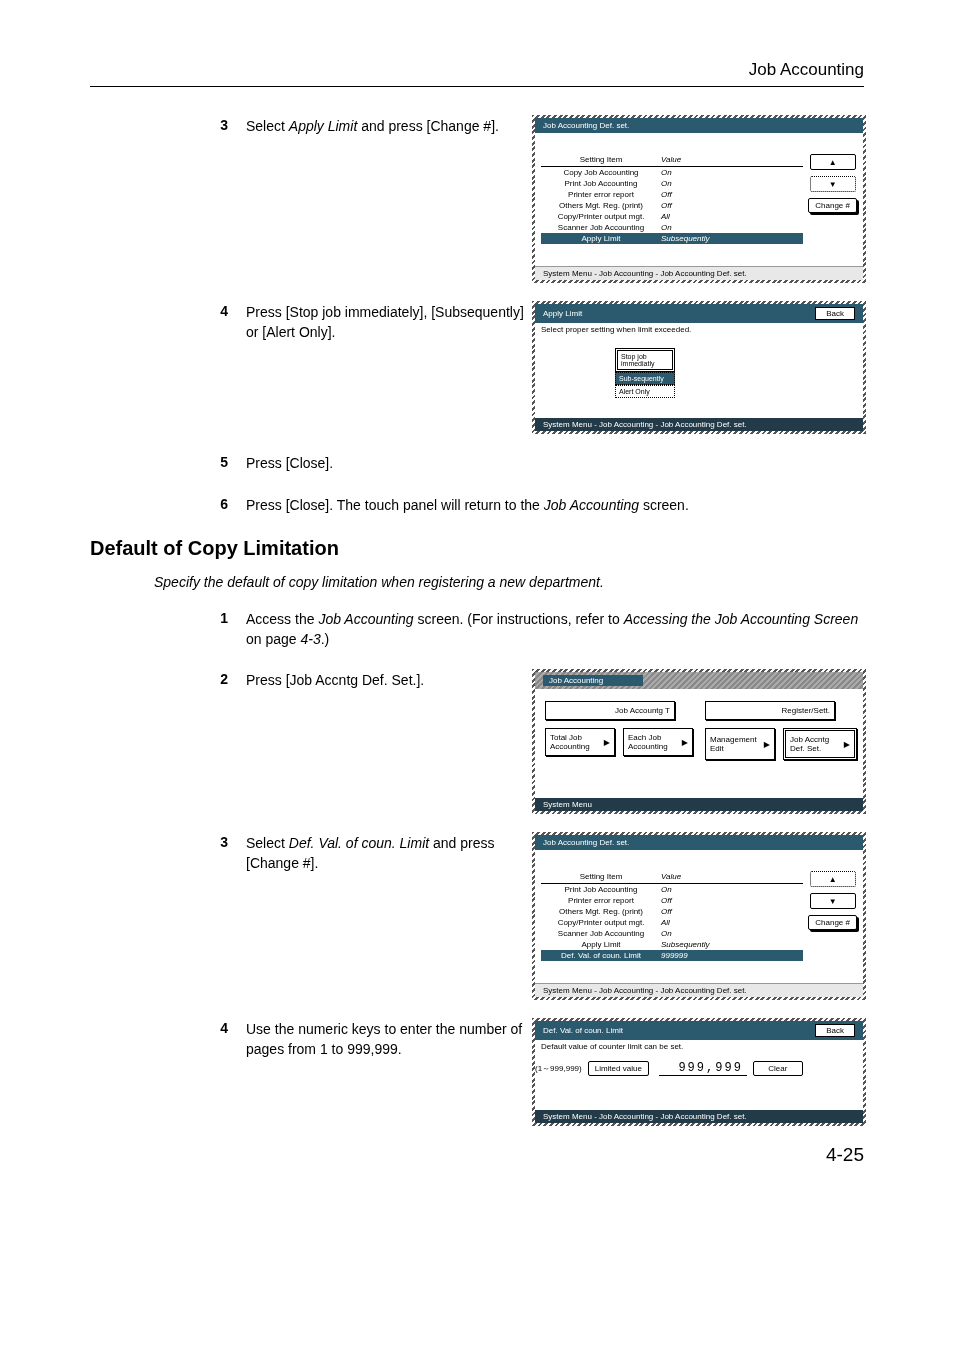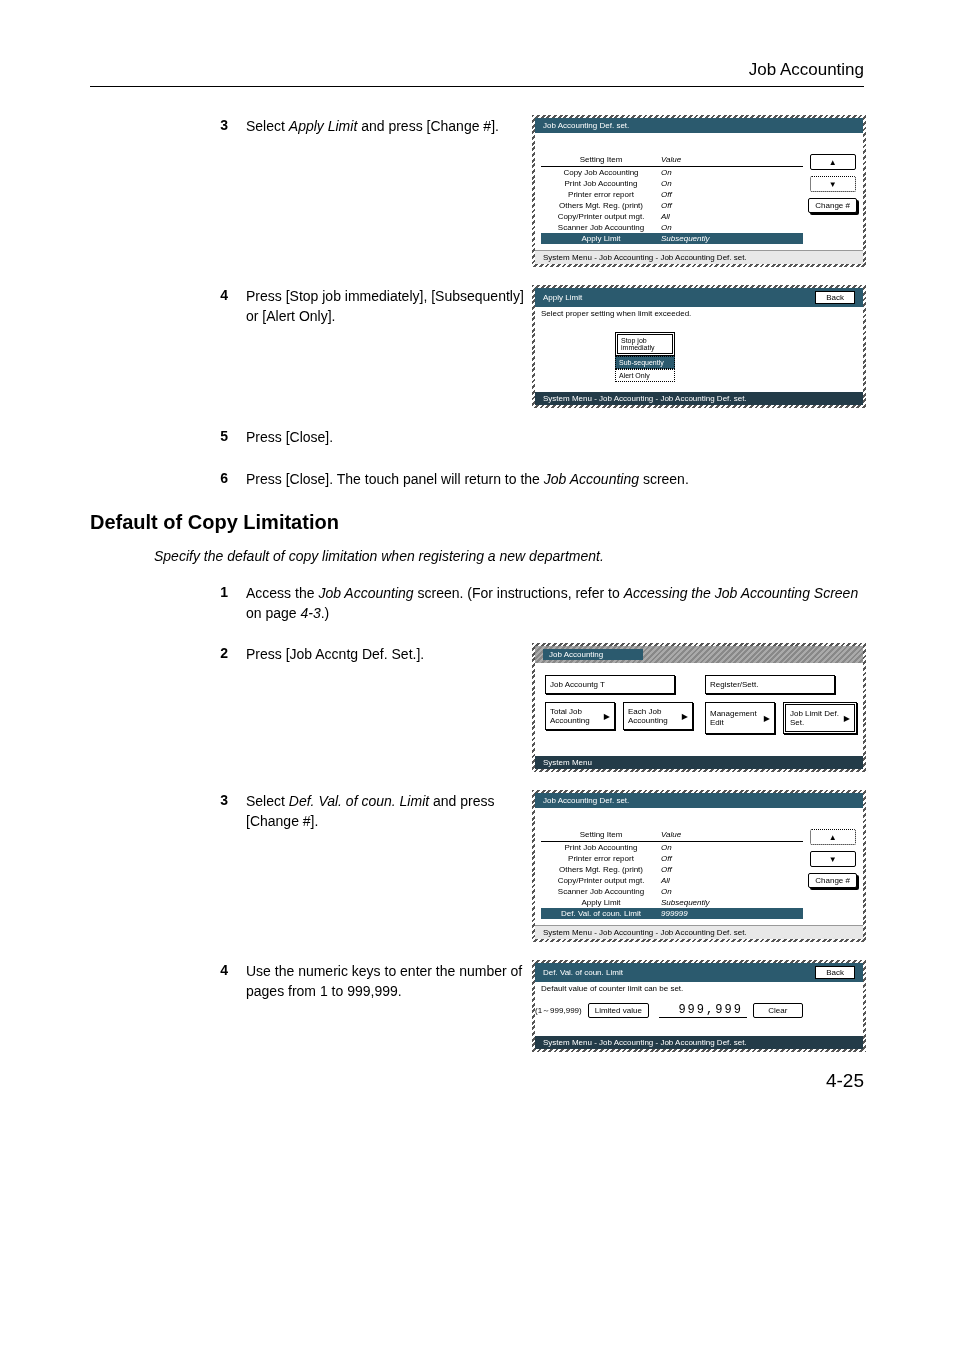--- a/index.html
+++ b/index.html
@@ -146,21 +146,21 @@
     display:flex;
     align-items:center;
     justify-content:center;
     border-radius:2px;
   }
   .statusbar {
     background:#233b48;
     color:#fff;
     padding:2px 8px;
     font-size:8px;
-    margin-top:4px;
+    margin-top:20px;
   }
   .statusbar.light { background:#e8e8e8; color:#000; border-top:1px solid #999;}
   .back-btn {
     border:1px solid #000;
     background:#fff;
     padding:1px 10px;
     font-size:8px;
     color:#000;
     border-radius:0;
   }
@@ -185,21 +185,21 @@
     gap:30px;
     padding:12px 10px 18px 10px;
   }
   .card-col { display:flex; flex-direction:column; gap:8px; width:130px;}
   .card-row { display:flex; gap:8px; }
   .card {
     border:1px solid #000;
     padding:4px 4px;
     font-size:8px;
     display:flex;
-    justify-content:flex-start;
+    justify-content:flex-end;
     align-items:center;
     box-shadow:1px 1px 0 #000;
     min-width:60px;
     background:#fff;
   }
   .card .tri { font-size:8px; }
   .numeric-box {
     display:flex;
     flex-direction:row;
     align-items:center;
@@ -362,21 +362,21 @@
           <div class="card-col">
             <div class="card">
                 <span>Register/Sett.</span>
               </div>
             <div class="card-row">
               <div class="card">
                   <span>Management Edit</span>
                   <span class="tri">▶</span>
                 </div>
               <div class="card" style="border:3px double #000;">
-                  <span>Job Limit Def. Set.</span>
+                  <span>Job Accntg Def. Set.</span>
                   <span class="tri">▶</span>
                 </div>
             </div>
           </div>
         </div>
         <div class="statusbar">System Menu</div>
       </div>
     </div>
   </div>
 

